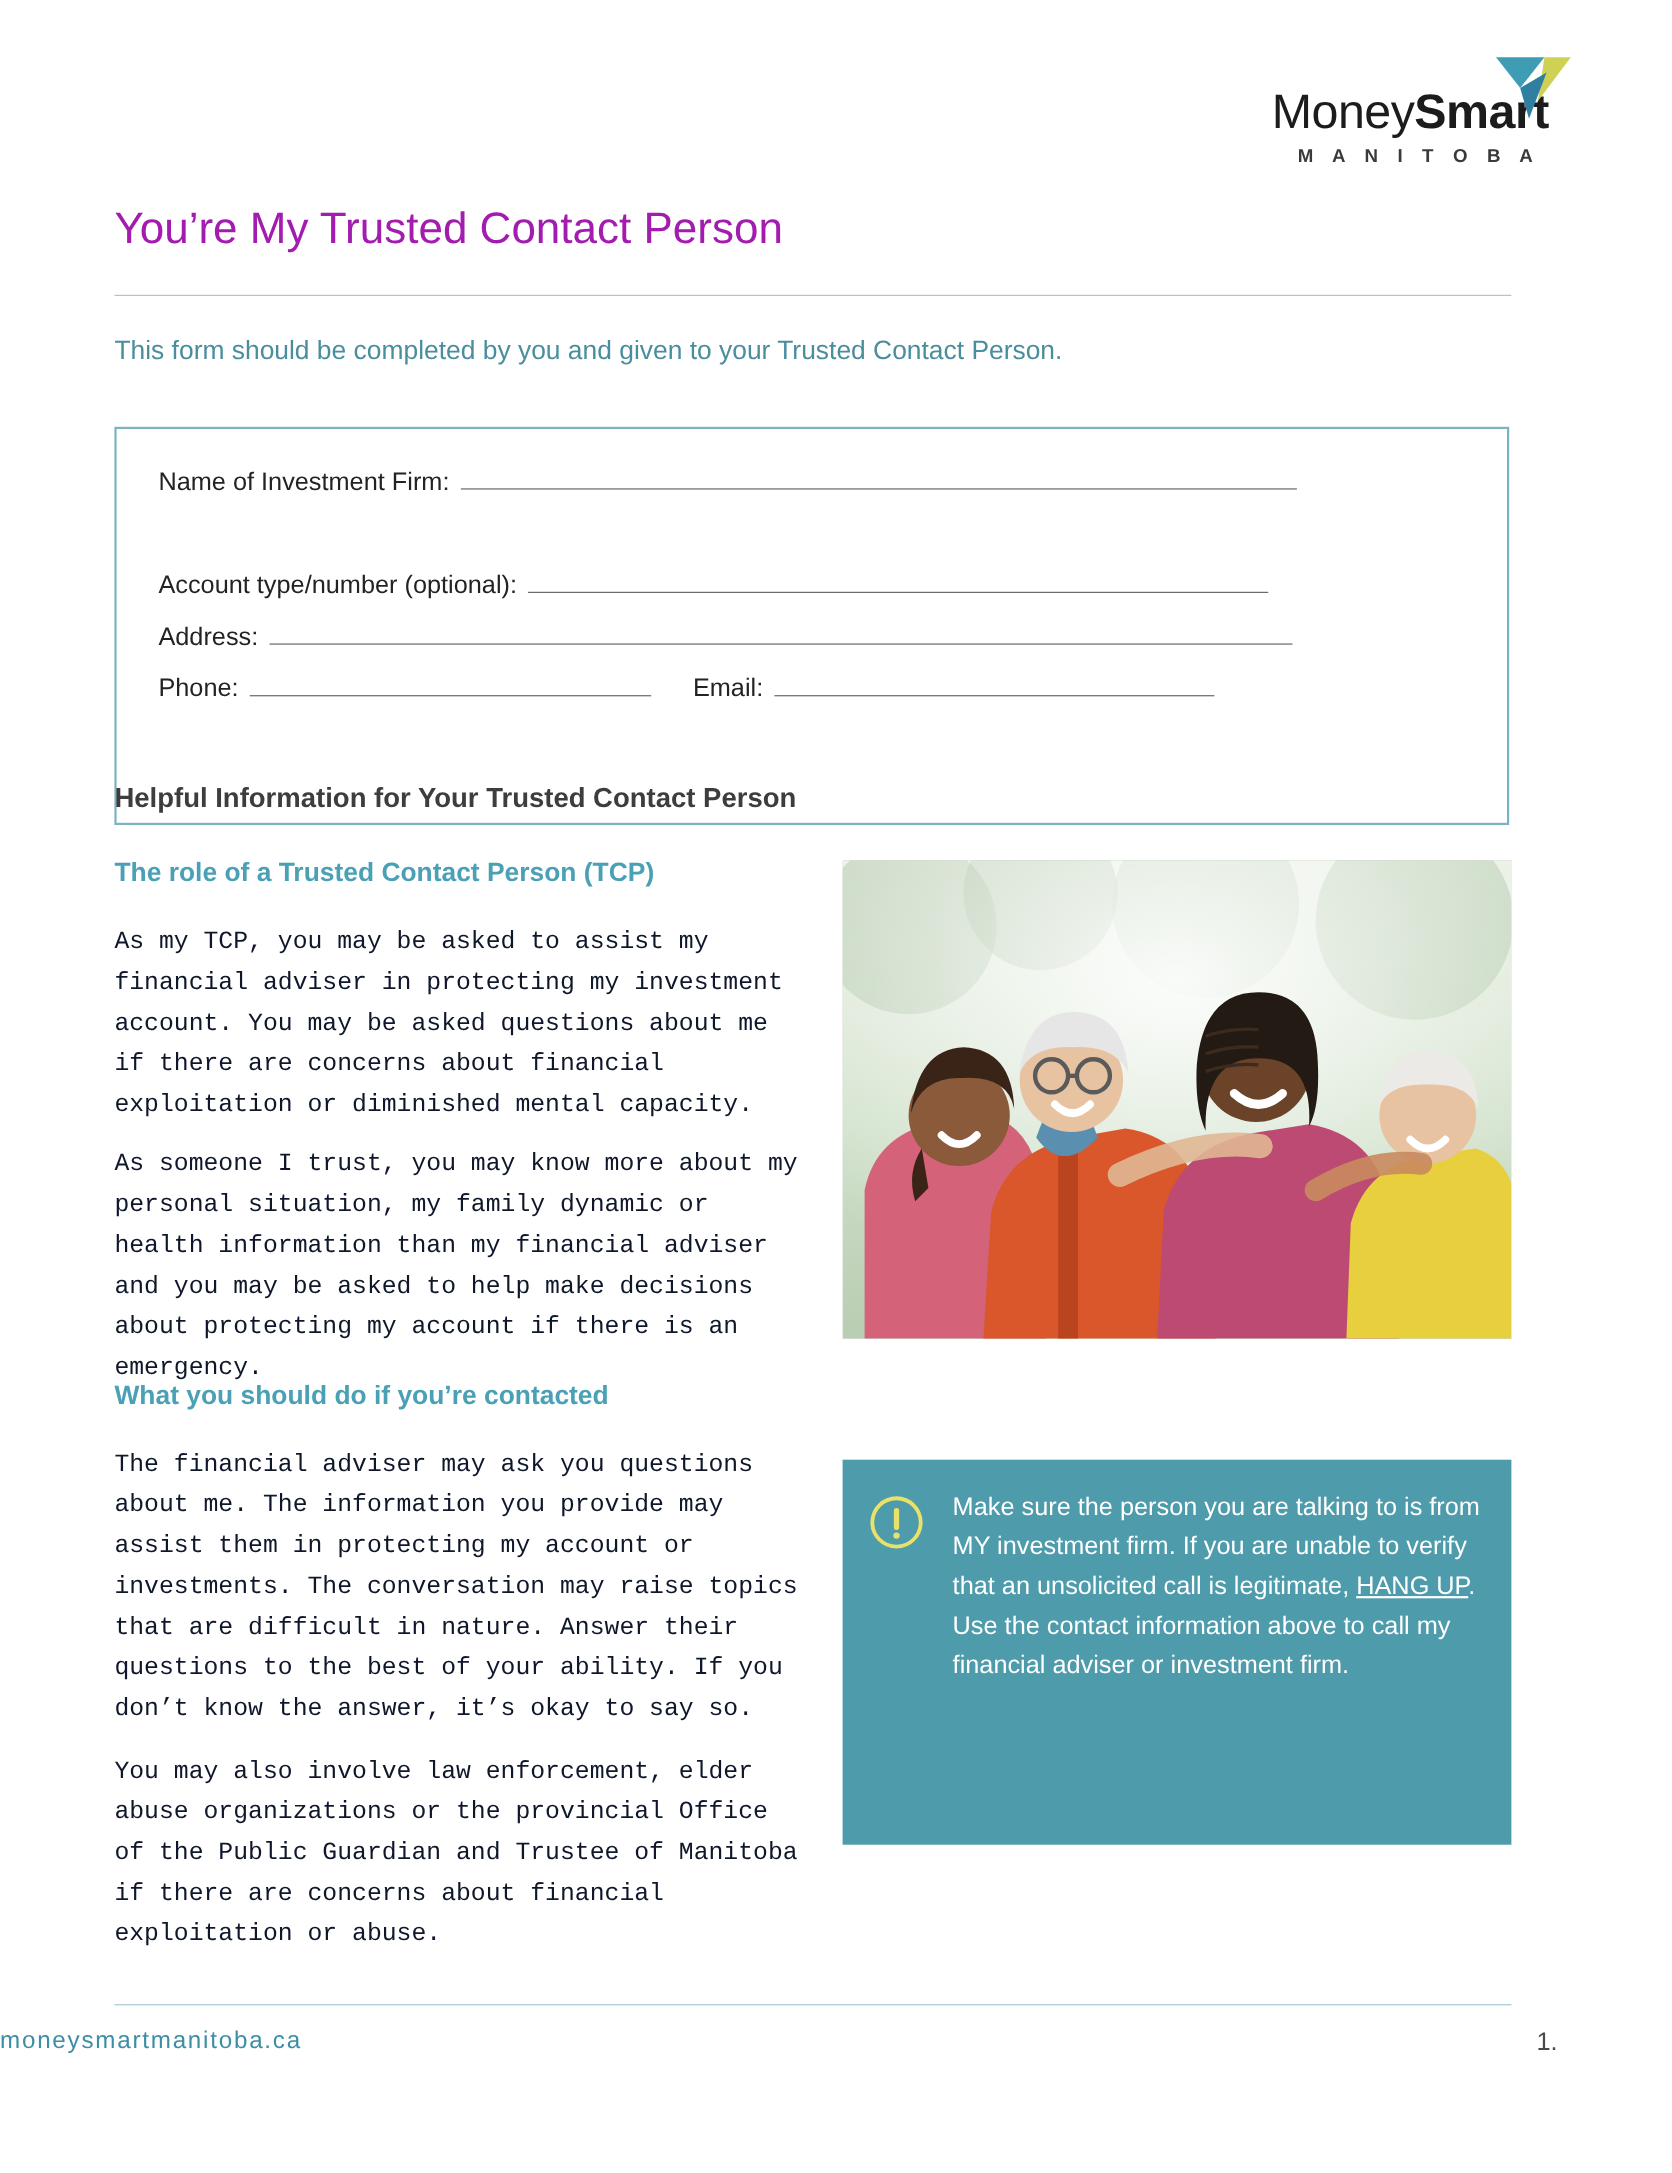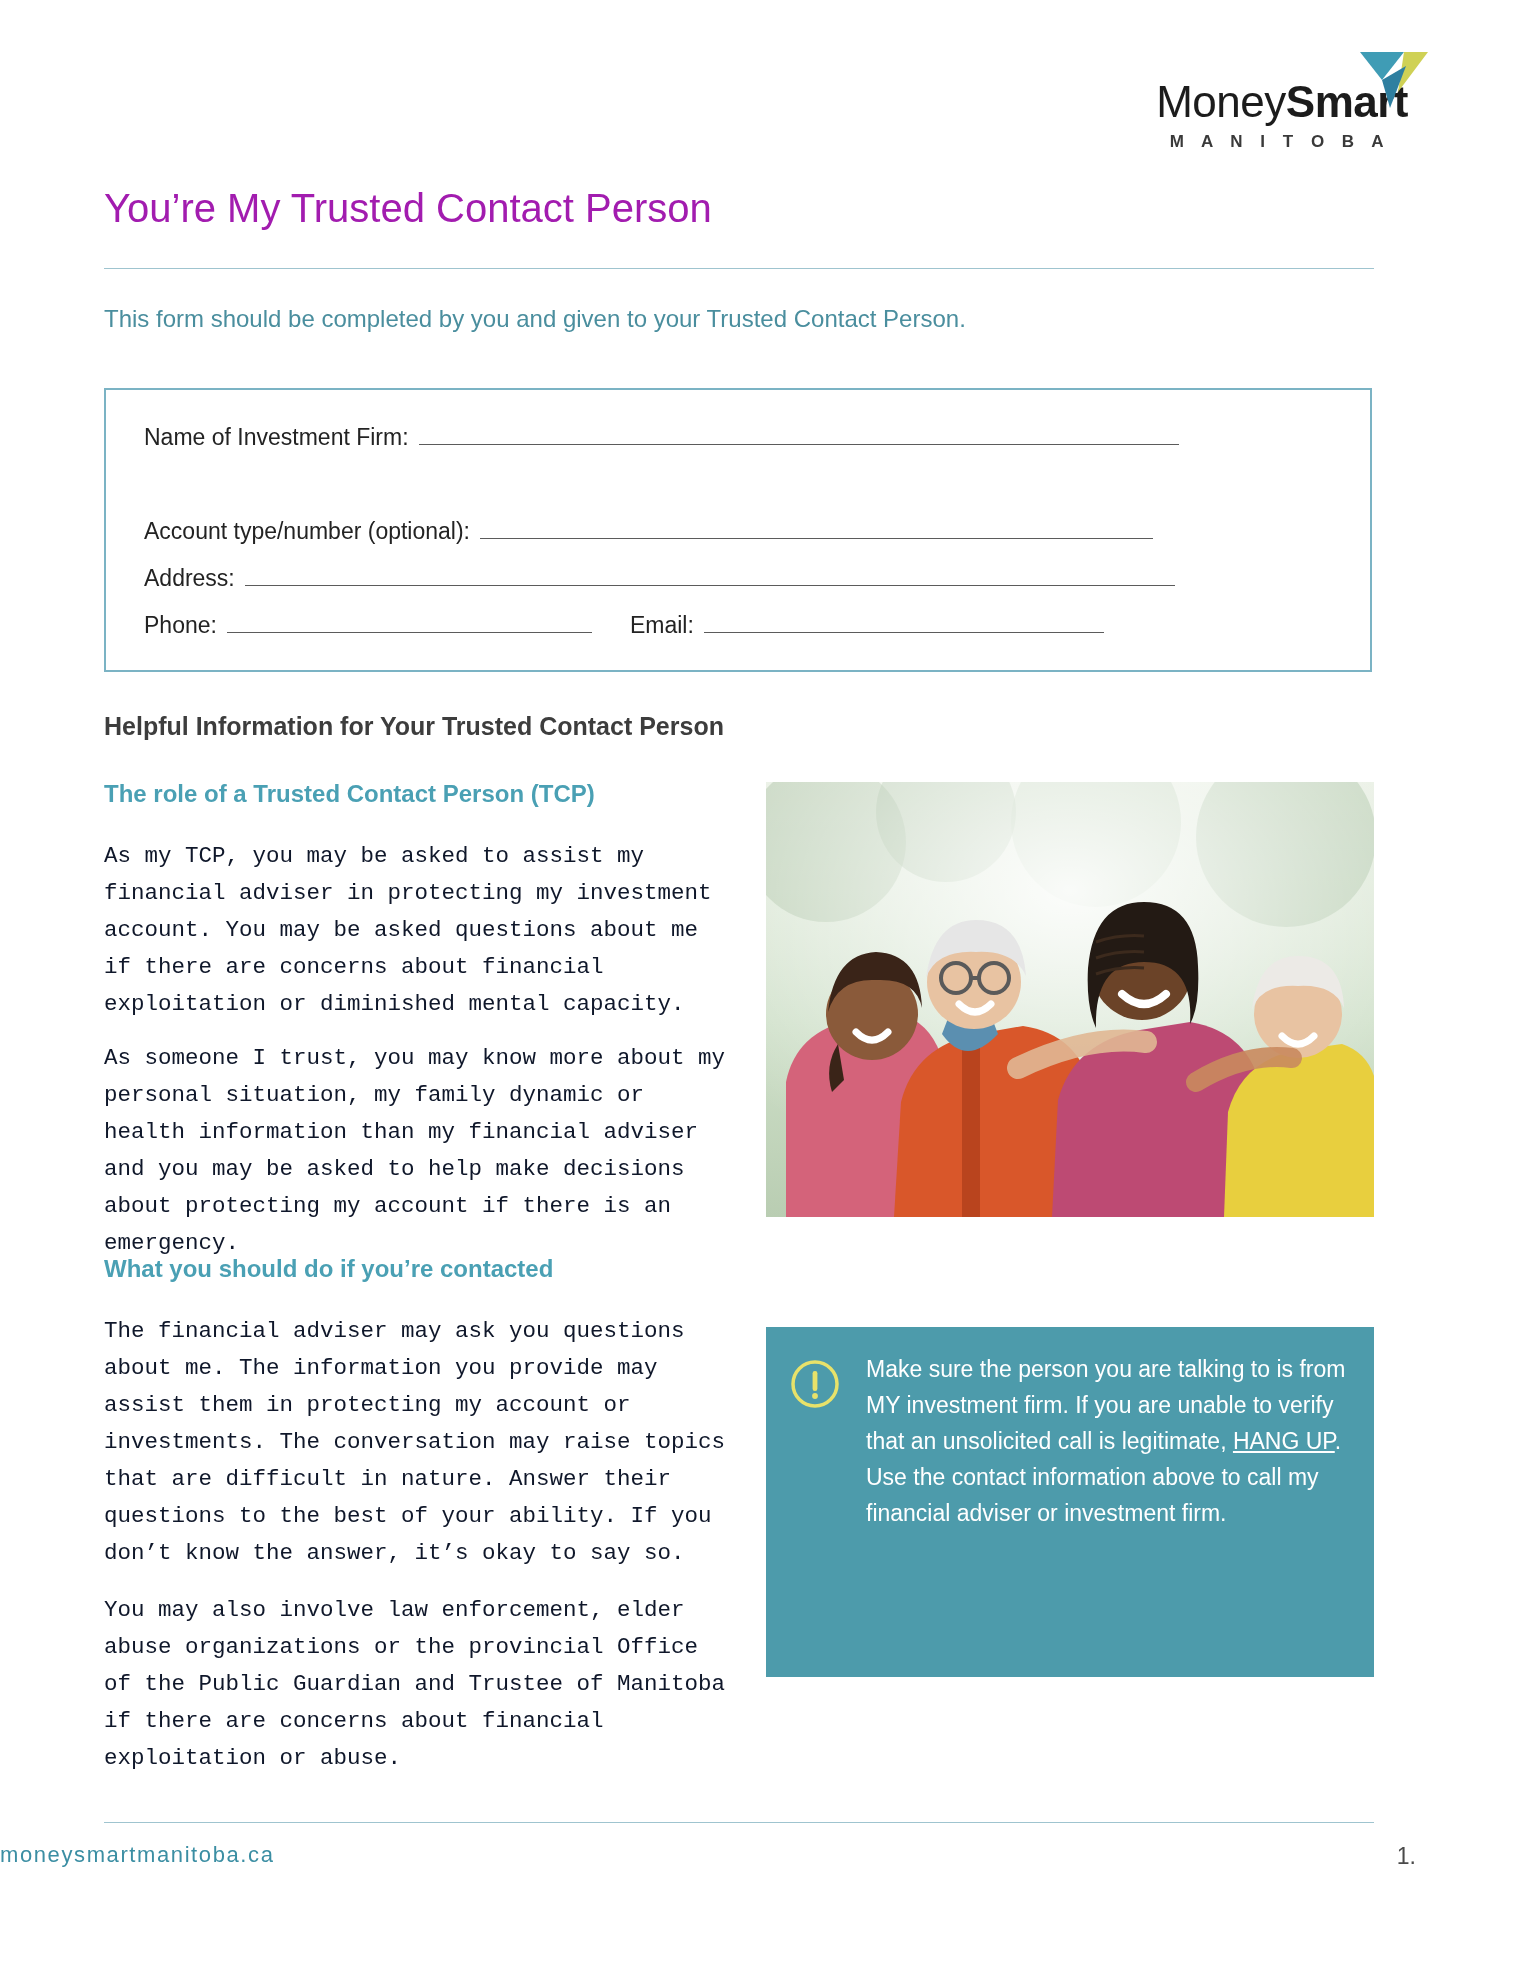--- a/index.html
+++ b/index.html
@@ -38,21 +38,21 @@
     white-space: nowrap;
   }
   .logo-word .thin { font-weight: 400; }
   .logo-word .bold { font-weight: 700; }
   .logo-sub {
     font-size: 17px;
     letter-spacing: 6.5px;
     color: #3a3a3a;
     font-weight: 700;
     margin-top: 8px;
-    margin-right: 18px;
+    margin-right: 8px;
   }
   .logo-mark {
     position: absolute;
     right: -22px;
     top: -30px;
     width: 70px;
     height: 62px;
   }
 
   
@@ -80,21 +80,21 @@
     color: #4a8e9e;
     font-weight: 400;
   }
 
   
   .form-box {
     position: absolute;
     left: 104px;
     top: 388px;
     width: 1268px;
-    height: 284px;
+    height: 362px;
     border: 2px solid #7bb3c4;
     box-sizing: border-box;
   }
   .form-row {
     position: absolute;
     left: 38px;
     font-size: 23px;
     color: #232323;
     white-space: nowrap;
     display: flex;

